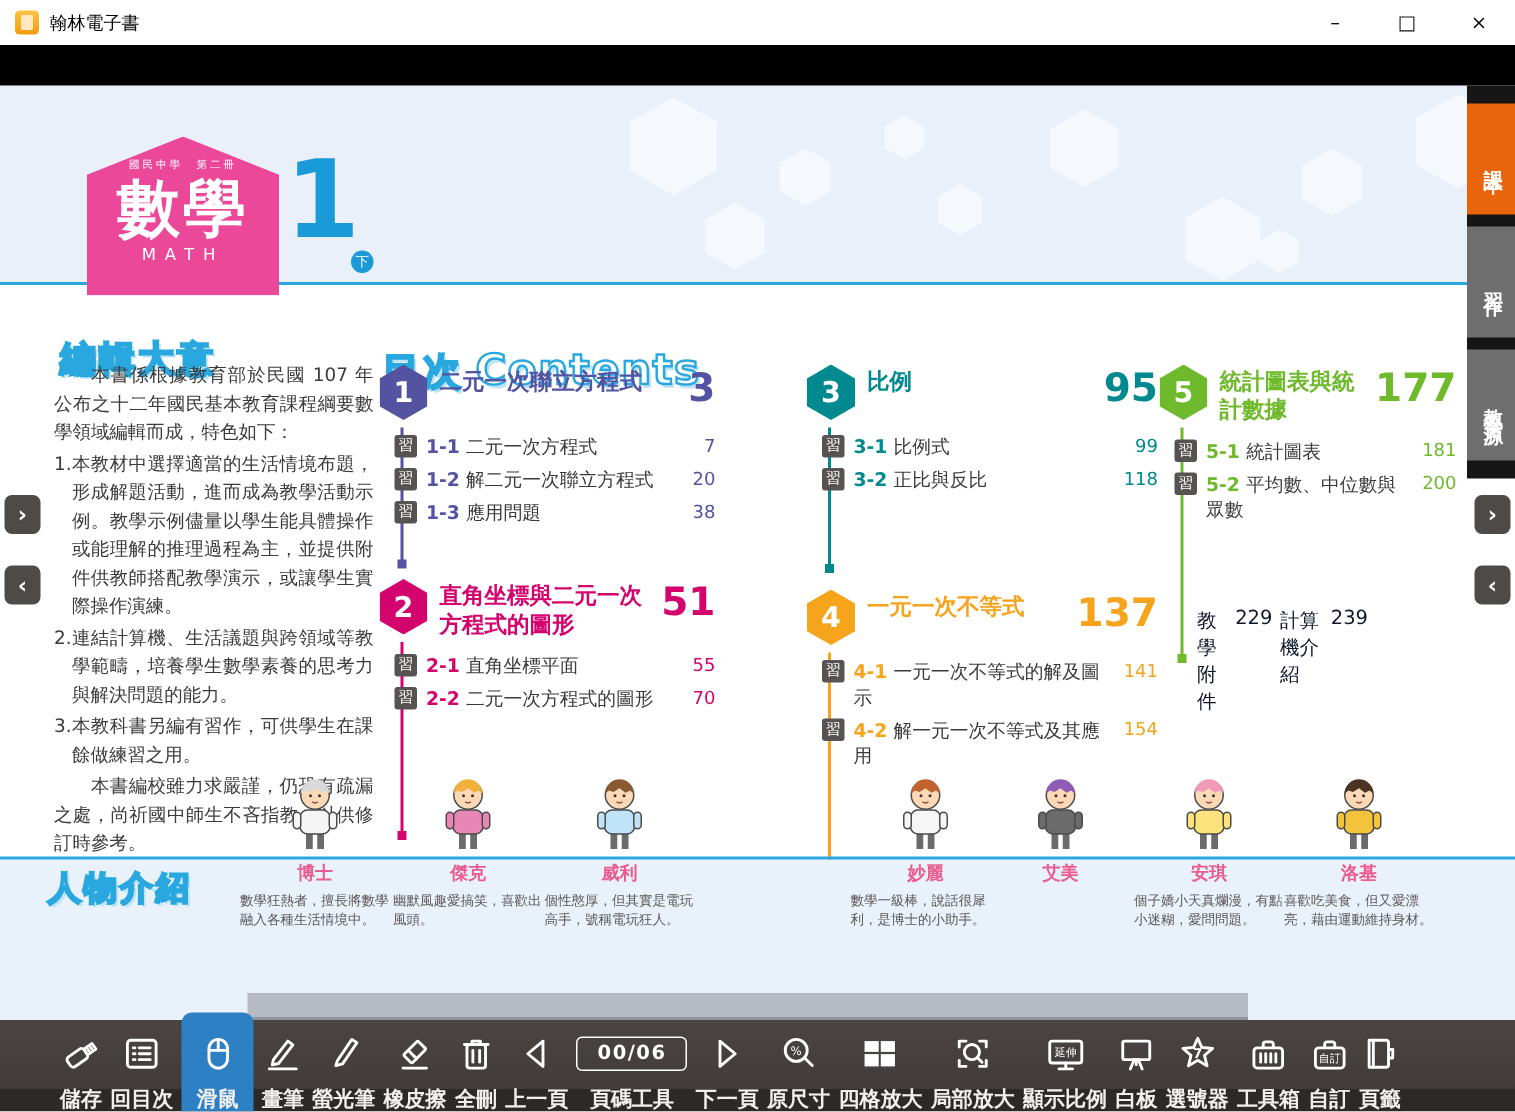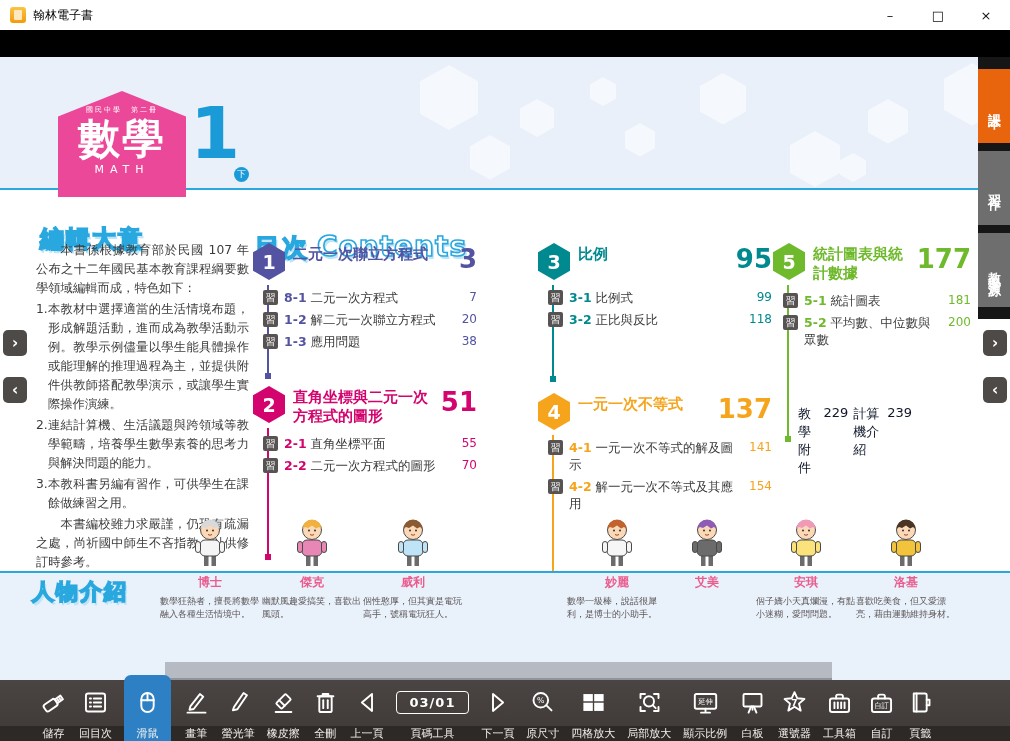--- a/index.html
+++ b/index.html
@@ -83,21 +83,21 @@
   .edge-btn{position:absolute;width:24px;height:26px;background:#4e4a48;border-radius:5px;color:#fff;
             display:flex;align-items:center;justify-content:center;font-weight:bold;font-size:15px;
             z-index:30;cursor:pointer;}
   
   .toolbar{position:absolute;left:0;top:680px;width:1010px;height:61px;box-sizing:border-box;
            background:linear-gradient(#4a4543,#413c3a 46px,#2d2927 46px,#2d2927);
            display:flex;justify-content:space-between;align-items:flex-end;padding:0 76px 0 40px;z-index:40;}
   .tb-item{display:flex;flex-direction:column;align-items:center;justify-content:flex-end;
            height:61px;cursor:pointer;}
   .tb-icon{height:45px;display:flex;align-items:center;justify-content:center;}
-  .tb-label{height:16px;display:flex;align-items:center;font-size:11px;font-weight:normal;
+  .tb-label{height:16px;display:flex;align-items:center;font-size:14px;font-weight:bold;
             color:#f2efed;white-space:nowrap;}
   .tb-item.active{background:#2e80c4;border-radius:7px 7px 0 0;margin-top:-5px;height:66px;padding:0 10px;}
   .pagebox{border:1.7px solid #fff;border-radius:4px;padding:3px 13px;color:#fff;font-size:13px;
            font-weight:bold;letter-spacing:1px;}
 </style>
 </head>
 <body>
 
 <div class="titlebar">
   <div class="app-icon"></div>
@@ -151,21 +151,21 @@
       <div class="chapter" style="left: 253px; top: 186px; width: 224px; --c: #5353a2;">
         <div class="ch-line" style="height: 89px;"></div>
         <div class="ch-head">
           <div class="hex">1</div>
           <div class="ch-title">二元一次聯立方程式</div>
           <div class="ch-page">3</div>
         </div>
         <div class="ch-secs">
           <div class="sec">
             <span class="badge">習</span>
-            <span class="sec-body"><b class="sec-code">8-1</b><span class="sec-title">二元一次方程式</span></span>
+            <span class="sec-body"><b class="sec-code">1-1</b><span class="sec-title">二元一次方程式</span></span>
             <span class="sec-page">7</span>
           </div>
           <div class="sec">
             <span class="badge">習</span>
             <span class="sec-body"><b class="sec-code">1-2</b><span class="sec-title">解二元一次聯立方程式</span></span>
             <span class="sec-page">20</span>
           </div>
           <div class="sec">
             <span class="badge">習</span>
             <span class="sec-body"><b class="sec-code">1-3</b><span class="sec-title">應用問題</span></span>
@@ -477,21 +477,21 @@
     <div class="tb-item">
       <div class="tb-icon">
         <svg viewBox="0 0 24 24" width="27" height="27" fill="none" stroke="#fff" stroke-width="1.7" stroke-linecap="round" stroke-linejoin="round">
           <path d="M16 4.5 L7 12 L16 19.5 Z"></path>
         </svg>
       </div>
       <div class="tb-label">上一頁</div>
     </div>
     <div class="tb-item">
       <div class="tb-icon">
-        <div class="pagebox">03/01</div>
+        <div class="pagebox">00/06</div>
       </div>
       <div class="tb-label">頁碼工具</div>
     </div>
     <div class="tb-item">
       <div class="tb-icon">
         <svg viewBox="0 0 24 24" width="27" height="27" fill="none" stroke="#fff" stroke-width="1.7" stroke-linecap="round" stroke-linejoin="round">
           <path d="M8 4.5 L17 12 L8 19.5 Z"></path>
         </svg>
       </div>
       <div class="tb-label">下一頁</div>

